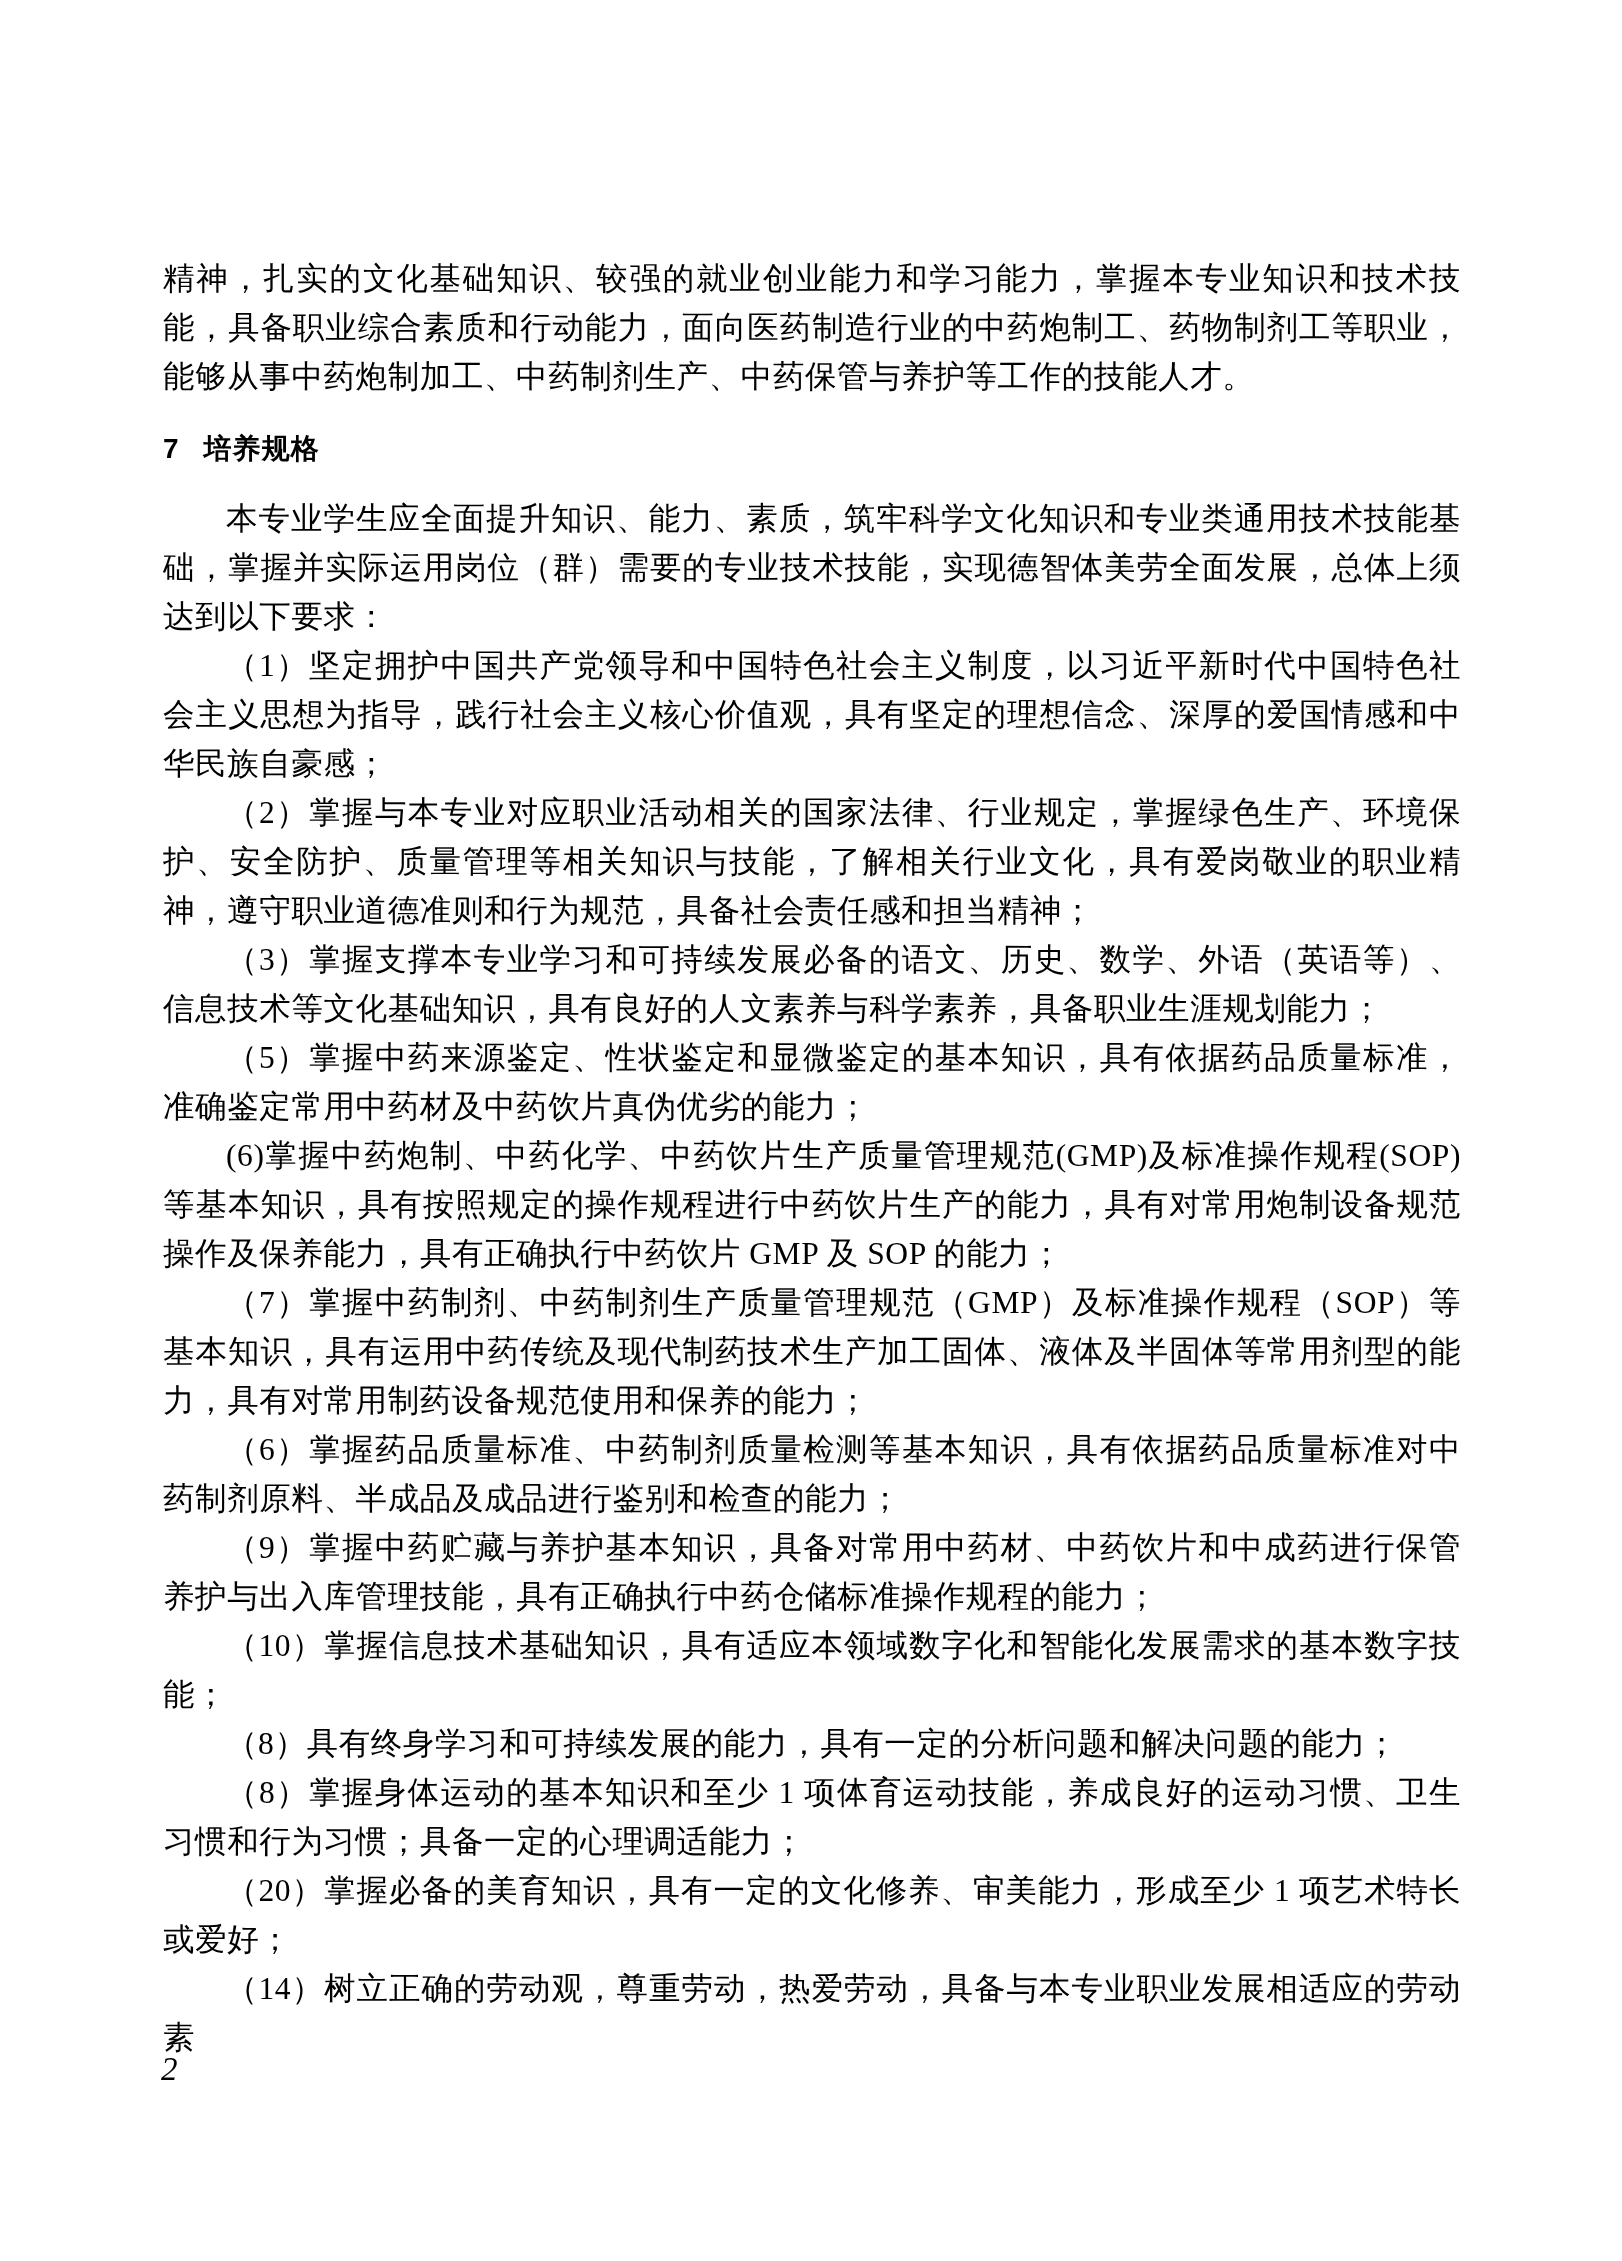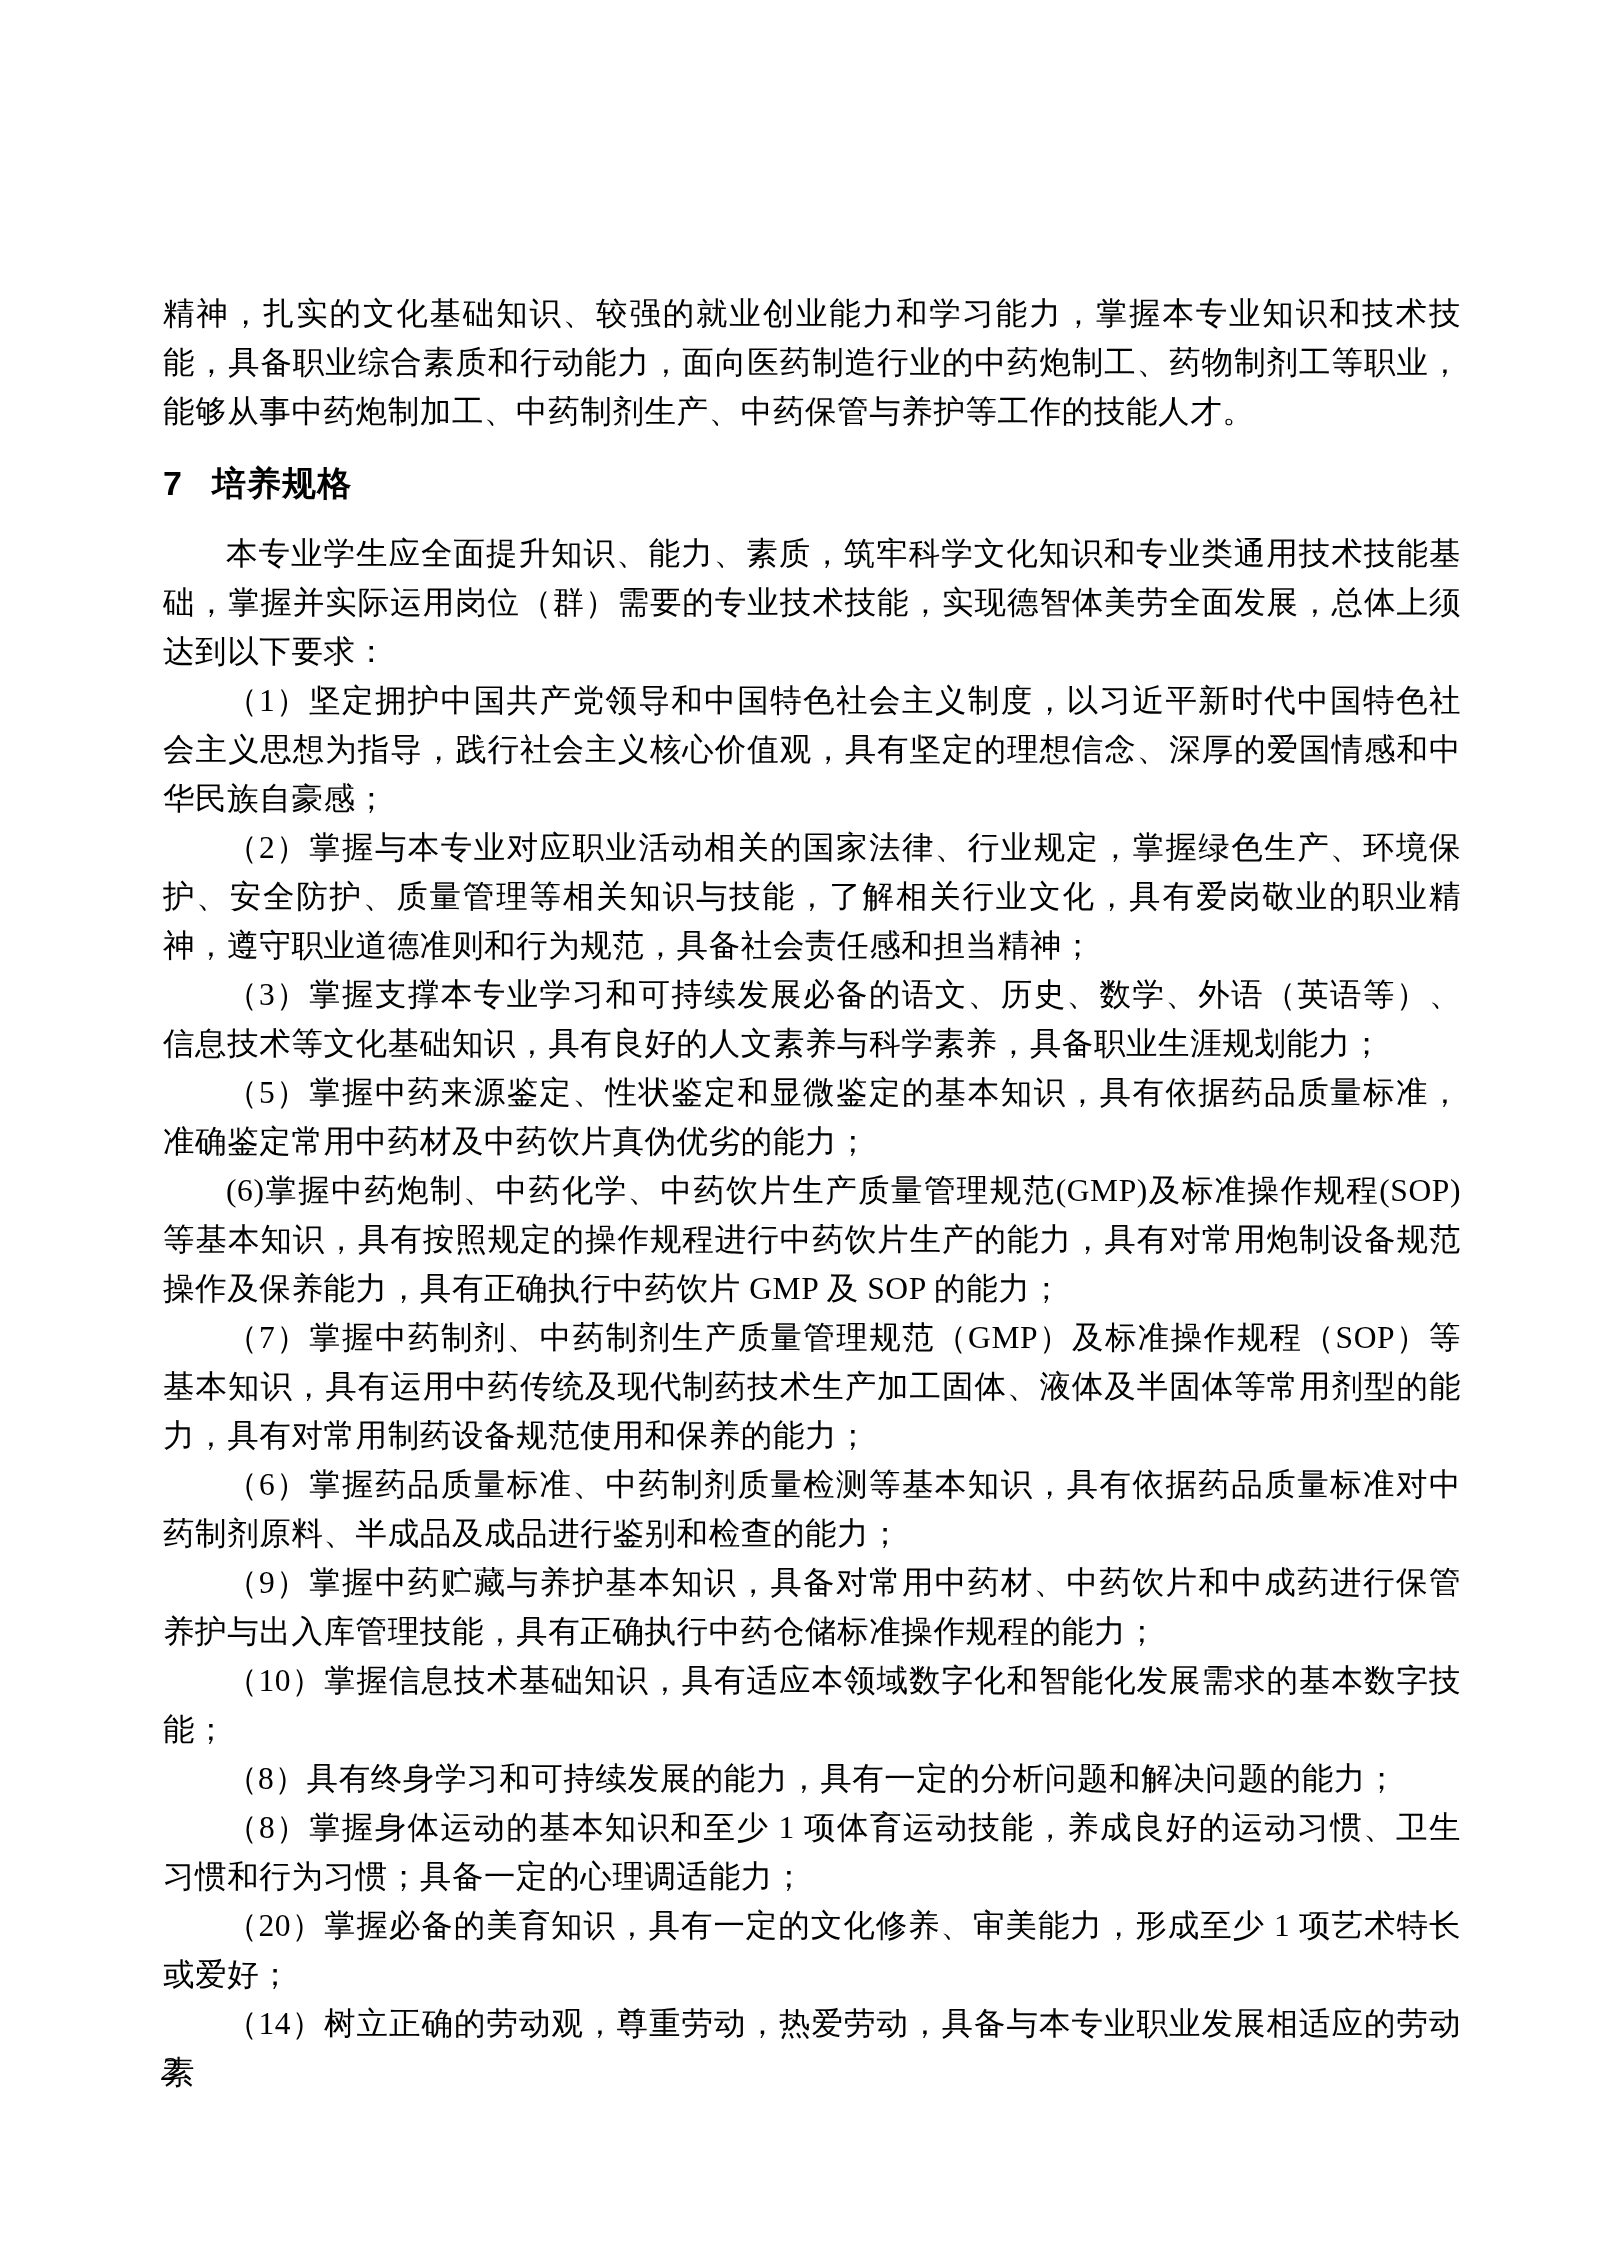--- a/index.html
+++ b/index.html
@@ -19,34 +19,33 @@
   .content {
     position: absolute;
     left: 163px;
     top: 254px;
     width: 1298px;
     font-size: 31.5px;
     line-height: 49px;
     text-align: justify;
     text-justify: inter-ideograph;
     letter-spacing: 0.6px;
-    margin-top: 35px;
   }
   .para {
     margin: 0;
     text-indent: 2em;
   }
   .para.no-indent {
     text-indent: 0;
   }
   .section-heading {
     margin: 22.5px 0 21.4px 0;
     font-family: "Liberation Sans", "DejaVu Sans", sans-serif;
     font-weight: bold;
-    font-size: 34px;
+    font-size: 28px;
     line-height: 49px;
     letter-spacing: 1.1px;
     text-align: left;
     text-indent: 0;
   }
   .section-heading .section-number {
     display: inline-block;
     margin-right: 0.85em;
   }
   .page-number {

